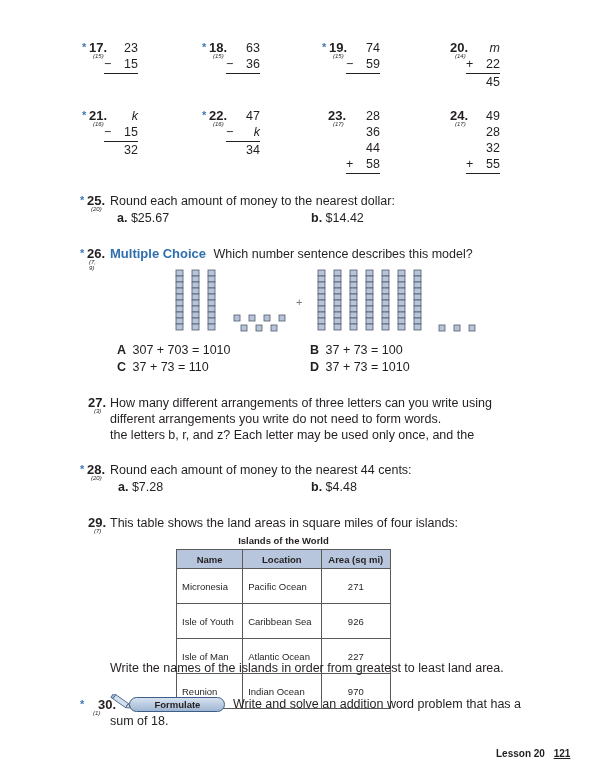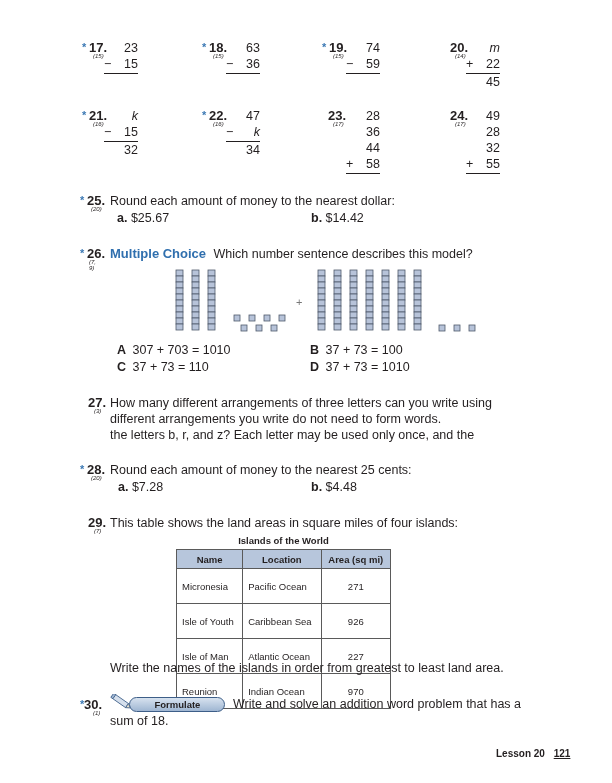--- a/index.html
+++ b/index.html
@@ -320,21 +320,21 @@
   <div>How many different arrangements of three letters can you write using</div>
   <div>different arrangements you write do not need to form words.</div>
   <div>the letters b, r, and z? Each letter may be used only once, and the</div>
 </div>
 
 <div class="prob" style="left:80px; top:462px;">
   <span class="star" style="left:0;">*</span>
   <span class="pnum" style="left:7px;">28.</span>
   <span class="ref" style="left:11px; top:13px;">(20)</span>
 </div>
-<div class="text" style="left:110px; top:462px;">Round each amount of money to the nearest 25 cents:</div>
+<div class="text" style="left:110px; top:462px;">Round each amount of money to the nearest 44 cents:</div>
 <div class="text" style="left:118px; top:479px;">
   <span class="bold">a.</span>
   <span>$7.28</span>
 </div>
 <div class="text" style="left:311px; top:479px;">
   <span class="bold">b.</span>
   <span>$4.48</span>
 </div>
 
 <div class="prob" style="left:88px; top:515px;">
@@ -375,21 +375,21 @@
         <td class="num">970</td>
       </tr>
     </tbody>
   </table>
 </div>
 
 <div class="text" style="left:110px; top:660px;">Write the names of the islands in order from greatest to least land area.</div>
 
 <div class="prob" style="left:80px; top:697px;">
   <span class="star" style="left:0;">*</span>
-  <span class="pnum" style="left:4px;">30.</span>
+  <span class="pnum" style="left:18px;">30.</span>
   <span class="ref" style="left:13px; top:13px;">(1)</span>
 </div>
 <div class="text" style="left:110px; top:696px;">
   <svg width="22" height="16" style="vertical-align:middle; margin-right:-6px; position:relative; top:-3px;">
     <g transform="rotate(35 11 8)">
       <rect x="2" y="5" width="16" height="5" fill="#d5dfec" stroke="#3d5e88" stroke-width="0.8"></rect>
       <polygon points="18,5 22,7.5 18,10" fill="#e8e0cc" stroke="#3d5e88" stroke-width="0.8"></polygon>
       <rect x="0" y="5" width="2.5" height="5" fill="#9fb6d2" stroke="#3d5e88" stroke-width="0.8"></rect>
     </g>
   </svg>

